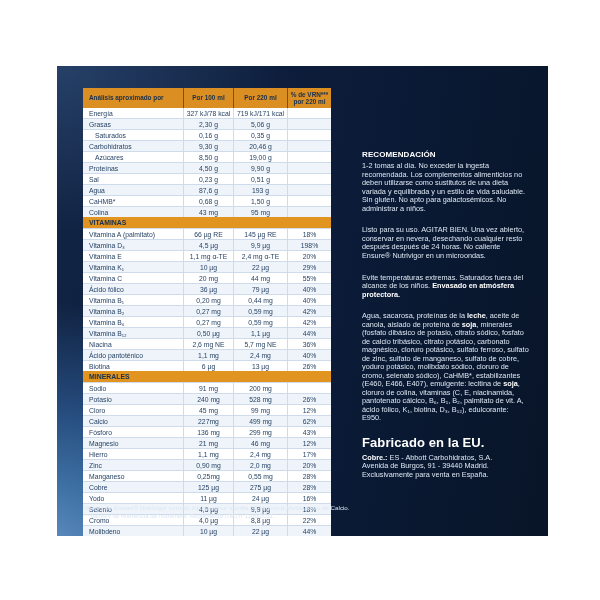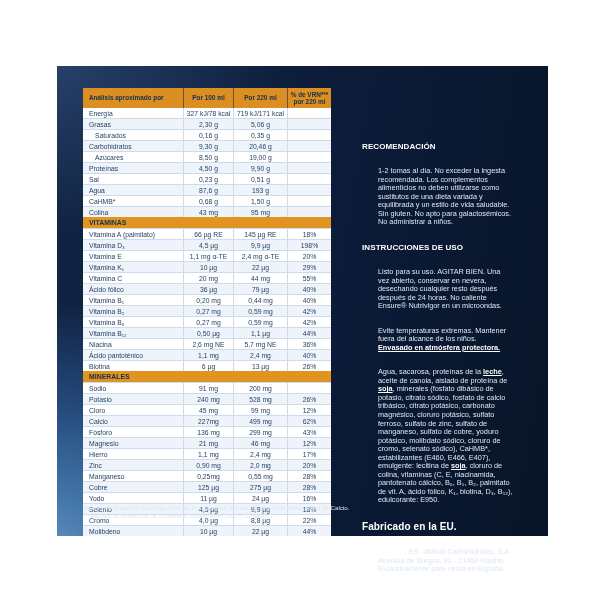--- a/index.html
+++ b/index.html
@@ -23,26 +23,26 @@
   .thead .v1,.thead .v2,.thead .v3{border-left:1px solid rgba(16,35,62,0.55);align-self:stretch;display:flex;align-items:center;justify-content:center;padding:0 2px;}
   .trow{display:flex;height:10px;align-items:center;border-top:1px solid #cddbea;font-size:6.8px;color:#1e3b5e;}
   .trow:first-child{border-top:none;}
   .trow.alt{background:#eef4fa;}
   .trow .v1,.trow .v2,.trow .v3{border-left:1px solid #cddbea;align-self:stretch;display:flex;align-items:center;justify-content:center;}
   .trow .lab.ind{padding-left:12px;}
   .secbar{display:flex;align-items:center;height:11px;background:#e1941f;font-size:6.9px;font-weight:bold;color:#16304f;padding-left:6px;box-sizing:border-box;}
   
   .footnotes{position:absolute;left:26px;top:438px;width:290px;font-size:6.2px;line-height:1.3;color:#dce6f2;}
   
-  .info{position:absolute;left:305px;top:76px;width:167px;color:#dde7f3;}
+  .info{position:absolute;left:305px;top:84px;width:167px;color:#dde7f3;}
   .isec{margin-bottom:13px;}
   .isec h3{margin:0 0 3px 0;font-size:8px;line-height:1.15;font-weight:bold;color:#ffffff;letter-spacing:0.1px;}
-  .isec h3.plain{font-size:10px;text-transform:none;}
-  .isec p{margin:16px;font-size:7.3px;line-height:1.17;}
-  .isec p .b{font-weight:bold;color:#ffffff;text-decoration:underline;}
+  .isec h3.plain{font-size:13px;text-transform:none;}
+  .isec p{margin:0;font-size:7.3px;line-height:1.17;}
+  .isec p .b{font-weight:bold;color:#ffffff;}
 </style>
 </head>
 <body>
 
 <div class="panel">
 
   <div class="ntable">
     <div class="thead">
       <div class="c lab">Análisis aproximado por</div>
       <div class="c v1">Por 100 ml</div>
@@ -281,28 +281,27 @@
     <div>Valores de Ensure® NutriVigor formato líquido sabor Vainilla. *β-Hidroxi-β-Metilbutirato de Calcio.</div>
     <div>***Valores de referencia de nutrientes: Reglamento (UE) nº1169/2011.</div>
   </div>
 
   <div class="info" id="info">
       <div class="isec">
         <h3 class="">RECOMENDACIÓN</h3>
         <p><span>1-2 tomas al día. No exceder la ingesta recomendada. Los complementos alimenticios no deben utilizarse como sustitutos de una dieta variada y equilibrada y un estilo de vida saludable. Sin gluten. No apto para galactosémicos. No administrar a niños.</span></p>
       </div>
       <div class="isec">
-        <h3 class="">INSTRUCCIONES DE USO</h3>
         <p><span>Listo para su uso. AGITAR BIEN. Una vez abierto, conservar en nevera, desechando cualquier resto después después de 24 horas. No caliente Ensure® Nutrivigor en un microondas.</span></p>
       </div>
       <div class="isec">
-        <p><span>Evite temperaturas extremas. Mantener fuera del alcance de los niños. </span><span class="b">Envasado en atmósfera protectora.</span></p>
+        <p><span>Evite temperaturas extremas. Saturados fuera del alcance de los niños. </span><span class="b">Envasado en atmósfera protectora.</span></p>
       </div>
       <div class="isec">
         <p><span>Agua, sacarosa, proteínas de la </span><span class="b">leche</span><span>, aceite de canola, aislado de proteína de </span><span class="b">soja</span><span>, minerales (fosfato dibásico de potasio, citrato sódico, fosfato de calcio tribásico, citrato potásico, carbonato magnésico, cloruro potásico, sulfato ferroso, sulfato de zinc, sulfato de manganeso, sulfato de cobre, yoduro potásico, molibdato sódico, cloruro de cromo, selenato sódico), CaHMB*, estabilizantes (E460, E466, E407), emulgente: lecitina de </span><span class="b">soja</span><span>, cloruro de colina, vitaminas (C, E, niacinamida, pantotenato cálcico, B₆, B₁, B₂, palmitato de vit. A, ácido fólico, K₁, biotina, D₃, B₁₂), edulcorante: E950.</span></p>
       </div>
       <div class="isec">
         <h3 class="plain">Fabricado en la EU.</h3>
-        <p><span class="b">Madrid.:</span><span> ES - Abbott Carbohidratos, S.A.</span><br><span>Avenida de Burgos, 91 - 21460 Madrid.</span><br><span>Exclusivamente para venta en España.</span></p>
+        <p><span class="b">Cobre.:</span><span> ES - Abbott Carbohidratos, S.A.</span><br><span>Avenida de Burgos, 91 - 39440 Madrid.</span><br><span>Exclusivamente para venta en España.</span></p>
       </div>
     </div>
 
 </div>
 
 </body></html>

